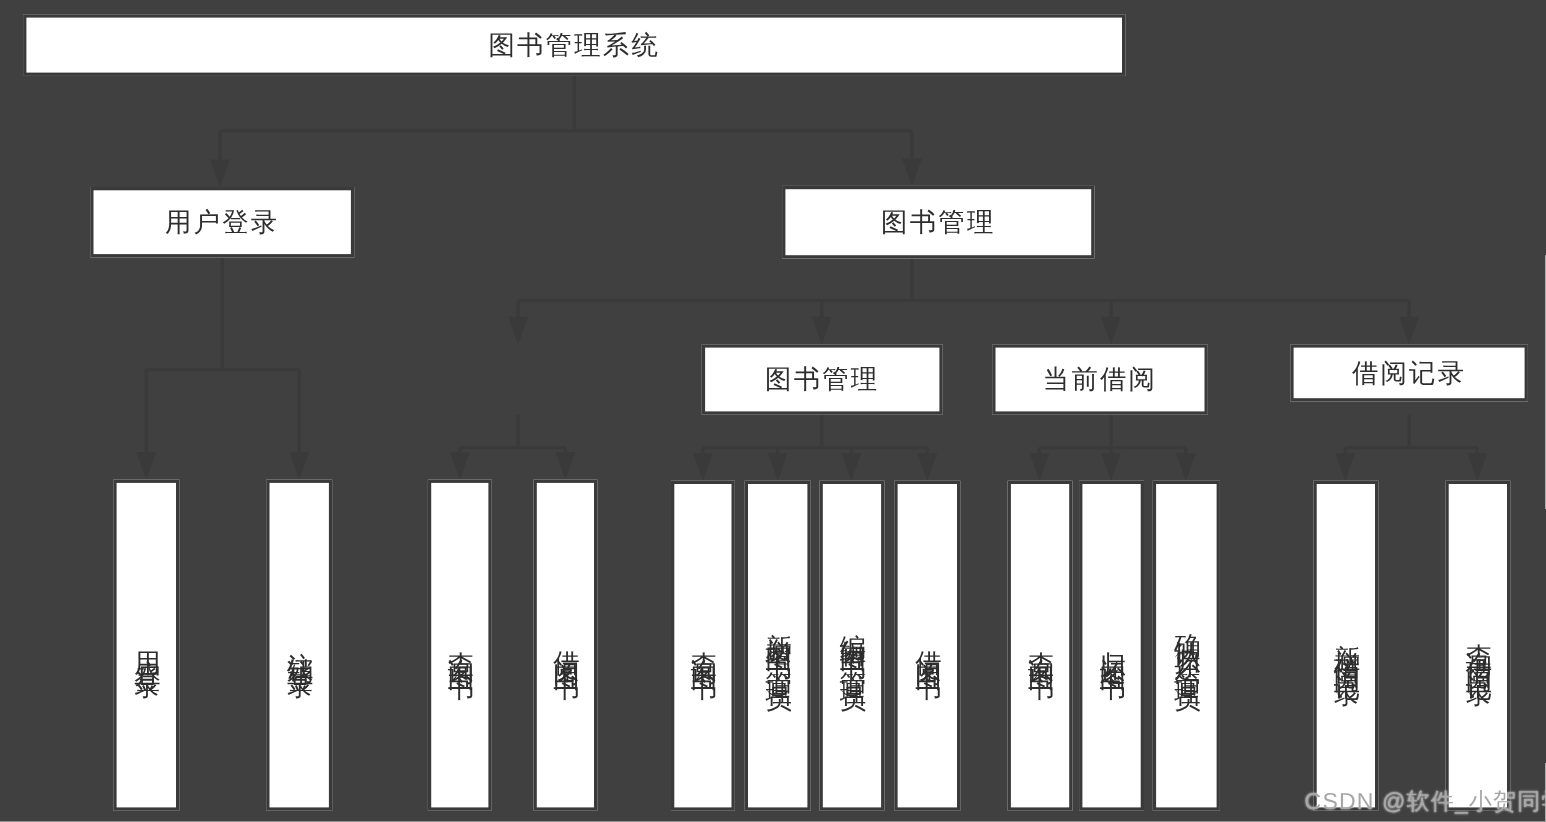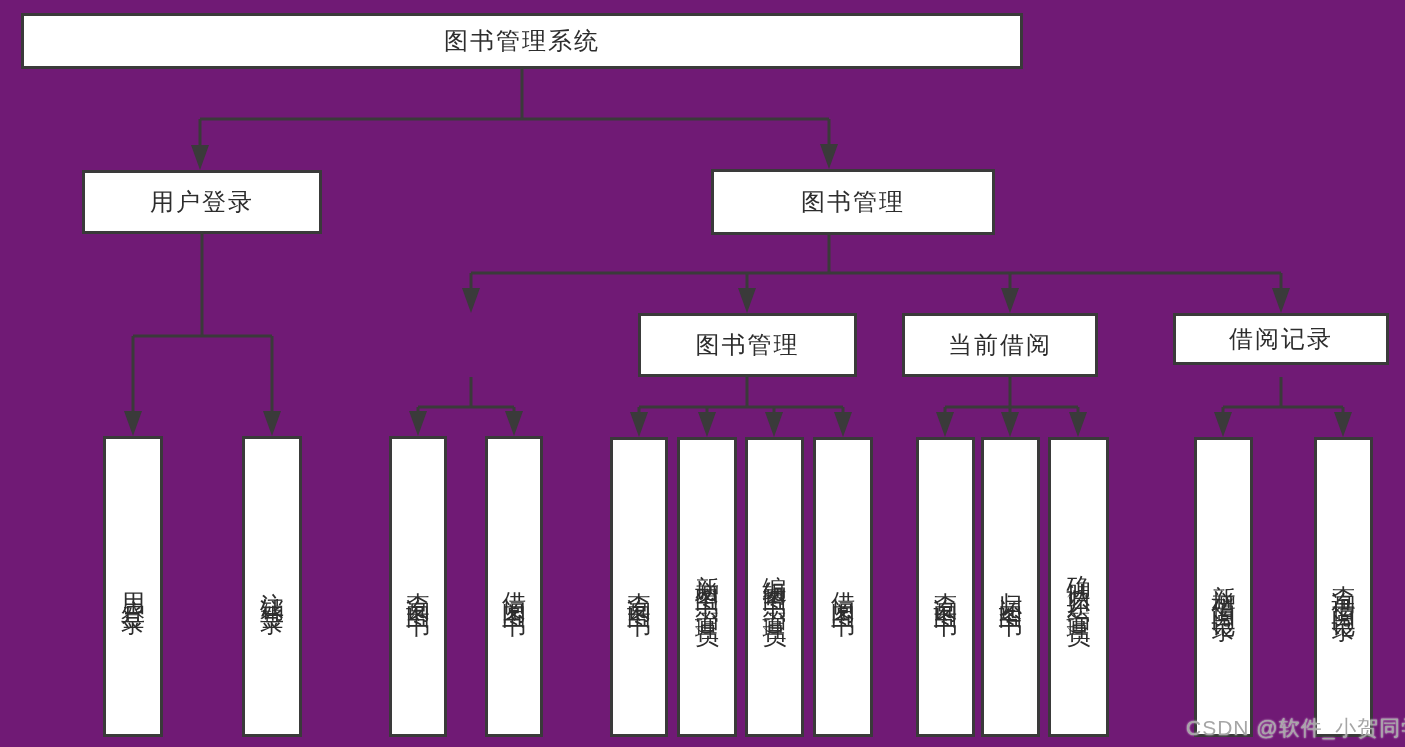--- a/index.html
+++ b/index.html
@@ -1,19 +1,19 @@
 <!DOCTYPE html>
 <html><head>
 <meta charset="utf-8">
 <style>
   html,body{margin:0;padding:0;background:#ffffff;}
   .stage{
     position:relative;
     width:1405px;height:747px;
-    background:#701a75;
+    background:#404040;
     font-family:"Liberation Sans", sans-serif;
     overflow:hidden;
   }
   .connector-layer{position:absolute;left:0;top:0;}
   .node{
     position:absolute;
     background:#ffffff;
     border:3px solid #3a3a3a;
     box-sizing:border-box;
     display:flex;

